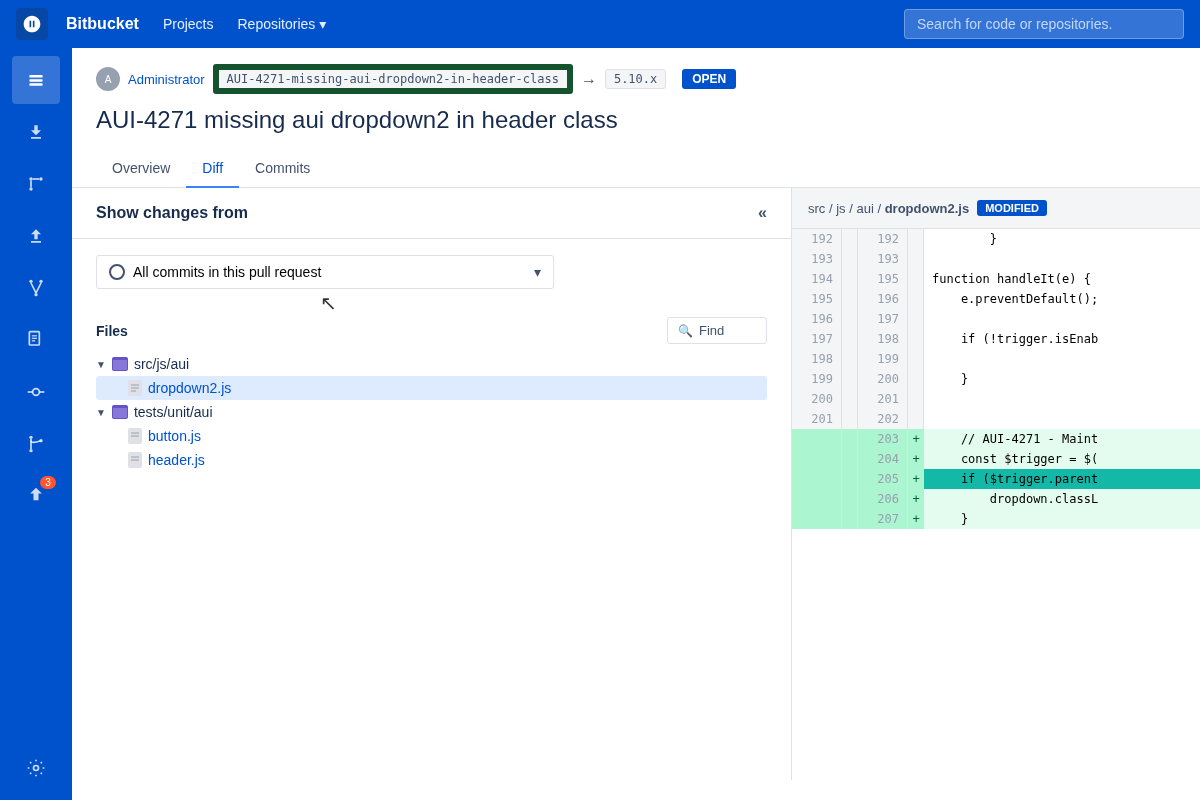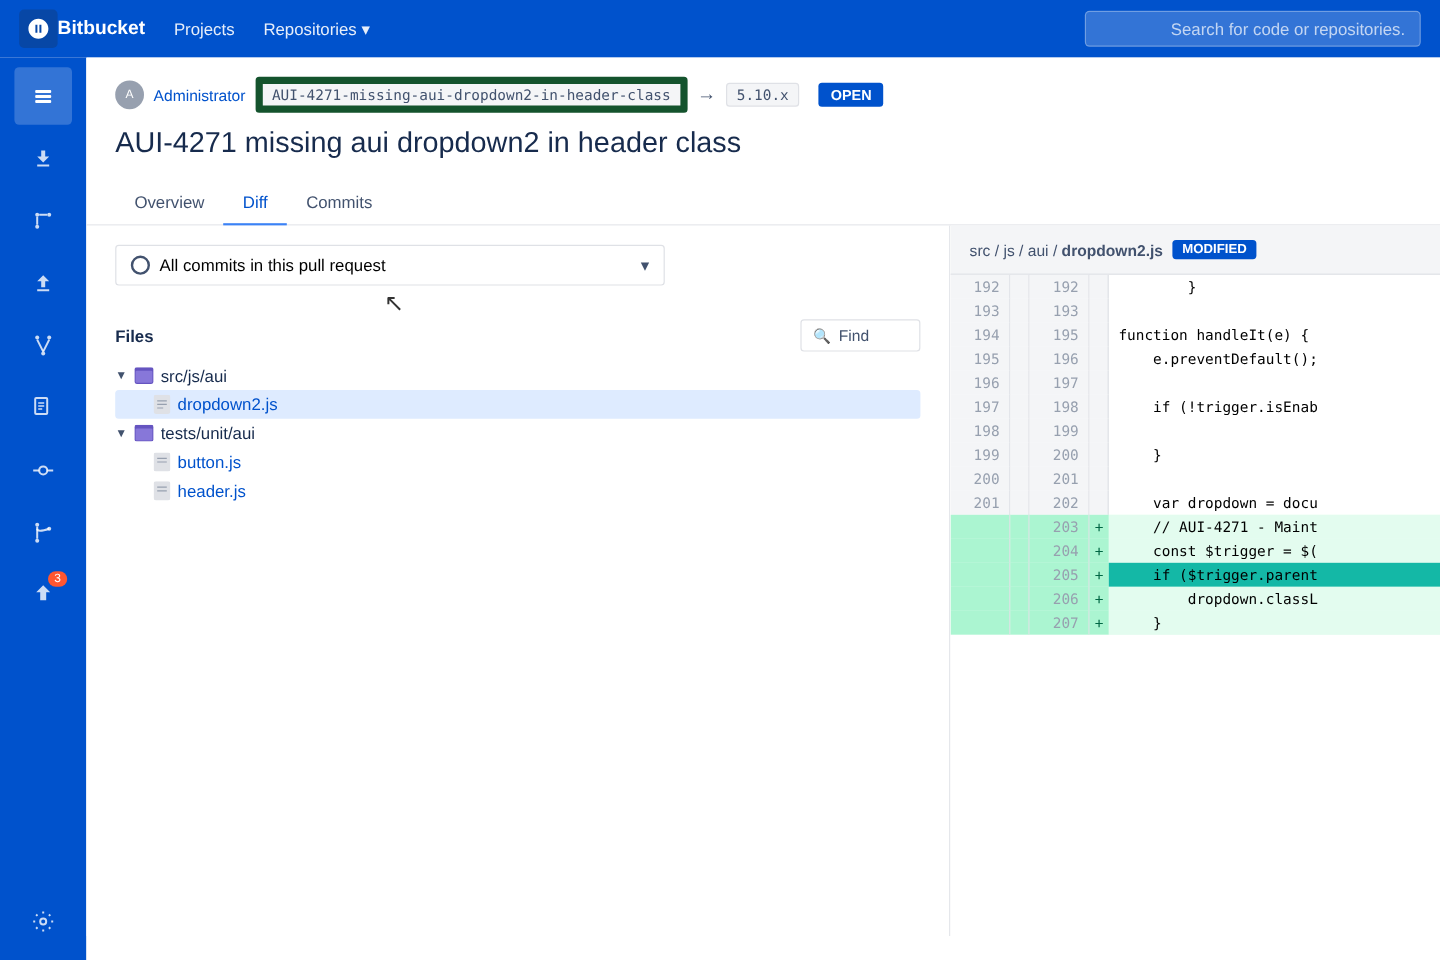--- a/index.html
+++ b/index.html
@@ -10,21 +10,21 @@
       background: #0052cc;
       height: 48px;
       display: flex;
       align-items: center;
       padding: 0 16px;
       gap: 24px;
     }
     .topnav-logo {
       display: flex;
       align-items: center;
-      gap: 0;
+      gap: 18px;
       color: white;
       font-weight: bold;
       font-size: 16px;
     }
     .logo-icon {
       width: 32px;
       height: 32px;
       background: #0747a6;
       border-radius: 4px;
       display: flex;
@@ -44,21 +44,20 @@
     .topnav-search {
       margin-left: auto;
       background: rgba(255,255,255,0.2);
       border: 1px solid rgba(255,255,255,0.3);
       border-radius: 4px;
       padding: 6px 12px;
       color: rgba(255,255,255,0.8);
       width: 280px;
       font-size: 14px;
       outline: none;
-      text-align: right;
     }
     .topnav-search::placeholder { color: rgba(255,255,255,0.7); }
 
     
     .layout { display: flex; height: calc(100vh - 48px); }
 
     
     .sidebar {
       width: 72px;
       background: #0052cc;
@@ -477,20 +476,24 @@
       <div class="pr-tabs">
         <div class="pr-tab">Overview</div>
         <div class="pr-tab active">Diff</div>
         <div class="pr-tab">Commits</div>
       </div>
     </div>
 
     <div class="diff-area">
 
       <div class="left-panel">
+        <div class="left-panel-header">
+          <span class="show-changes-title">Show changes from</span>
+          <span class="collapse-btn">«</span>
+        </div>
 
         <div class="commits-dropdown-container">
           <div class="commits-dropdown">
             <div class="commits-dropdown-left">
               <div class="commit-icon"></div>
               <span>All commits in this pull request</span>
             </div>
             <span class="dropdown-chevron">▾</span>
           </div>
 
@@ -640,21 +643,20 @@
             <span class="diff-line-num">201</span>
             <span class="diff-line-empty"></span>
             <span class="diff-line-content"></span>
           </div>
 
           <div class="diff-line">
             <span class="diff-line-num">201</span>
             <span class="diff-line-empty"></span>
             <span class="diff-line-num">202</span>
             <span class="diff-line-empty"></span>
-            <span class="diff-line-content">    var dropdown = docu</span>
           </div>
 
           <div class="diff-line added">
             <span class="diff-line-num" style="background:#abf5d1;border-right:1px solid #dfe1e6;"></span>
             <span class="diff-line-empty" style="background:#abf5d1;border-right:1px solid #dfe1e6;"></span>
             <span class="diff-line-num" style="background:#abf5d1;">203</span>
             <span class="diff-line-plus">+</span>
             <span class="diff-line-content" style="background:#e3fcef;">    // AUI-4271 - Maint</span>
           </div>
 

